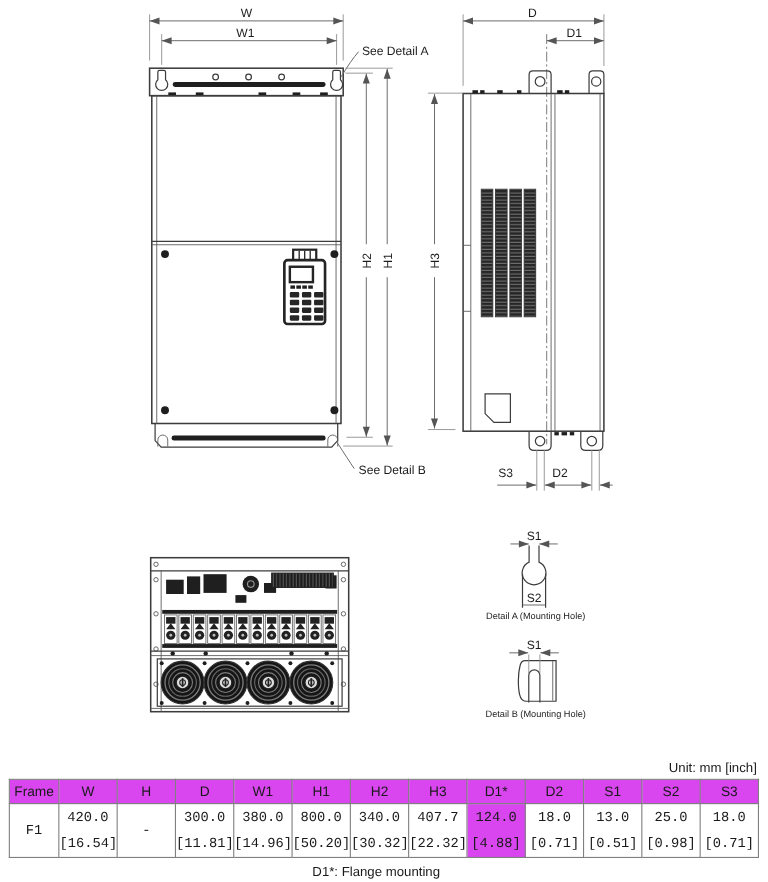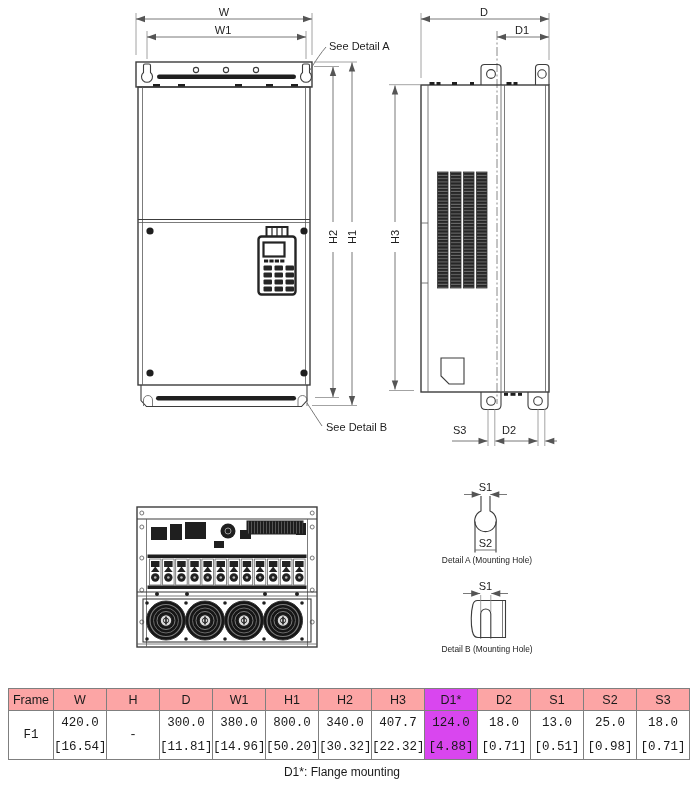--- a/index.html
+++ b/index.html
@@ -14,21 +14,21 @@
   .ext{fill:none;stroke:#8c8c8c;stroke-width:0.8;}
   .cl{fill:none;stroke:#6a6a6a;stroke-width:0.8;stroke-dasharray:9 2.5 2 2.5;}
   .dk{fill:#1f1f1f;stroke:none;}
   .arr1{marker-end:url(#ah);}
   .arr2{marker-start:url(#ah);marker-end:url(#ah);}
   .table-zone{padding:0;}
   .unit-note{font-size:12px;text-align:right;padding:2px 10px 3px 0;color:#1a1a1a;}
   table.dims{border-collapse:collapse;table-layout:fixed;width:682px;margin-left:8px;border:1.5px solid #4d4d4d;}
   table.dims col.c-frame{width:45px;}
   table.dims th,table.dims td{border:1px solid #7f7f7f;font-size:12.5px;font-weight:normal;text-align:center;padding:0;color:#1a1a1a;}
-  table.dims th{height:21px;background:#fca5a5;}
+  table.dims th{height:21px;background:#d946ef;}
   table.dims td{height:48px;vertical-align:middle;font-family:Liberation Mono, monospace;}
   table.dims td div{line-height:24px;}
   table.dims .hl{background:#d946ef;}
   .footnote{font-size:12px;text-align:center;padding:5px 14px 0 0;color:#1a1a1a;}
 </style>
 </head>
 <body>
 
 <div class="page">
 
@@ -295,20 +295,21 @@
     <line class="dim arr1" x1="508" y1="593.5" x2="491.3" y2="593.5"></line>
     <path class="ol2" fill="#fff" d="M505.5,637.5 V600.5 H477.5 Q473.8,600.5 472.8,605 C470.9,612 470.7,624.5 472.4,631.5 Q473.8,637.5 478,637.5 Z"></path>
     <line class="thin" x1="502.5" y1="601" x2="502.5" y2="637"></line>
     <path class="ol2" fill="#fff" d="M480.7,638.6 V614 A5.05,5.05 0 0 1 490.8,614 V638.6"></path>
     <path class="ext" d="M480.7,595 V612 M490.8,595 V612"></path>
     <text class="cap" x="487" y="651.5" text-anchor="middle">Detail B (Mounting Hole)</text>
   </g>
 </svg>
 
 <div class="table-zone">
+  <div class="unit-note">Unit: mm [inch]</div>
   <table class="dims">
     <colgroup>
       <col class="c-frame">
           <col>
           <col>
           <col>
           <col>
           <col>
           <col>
           <col>

